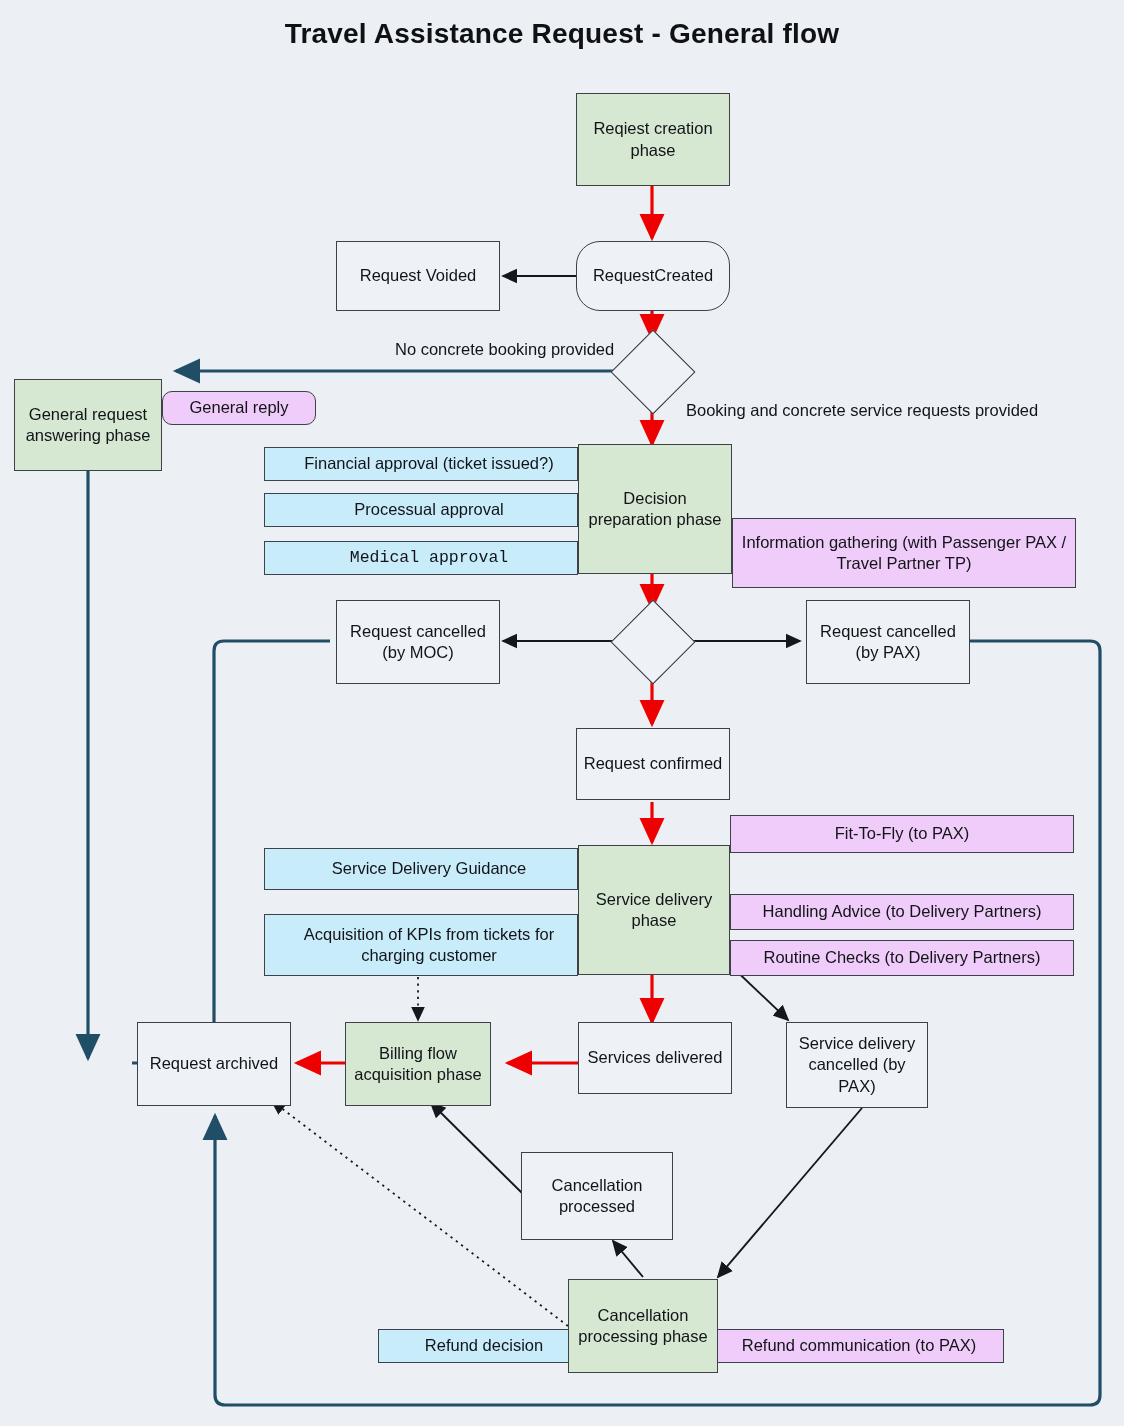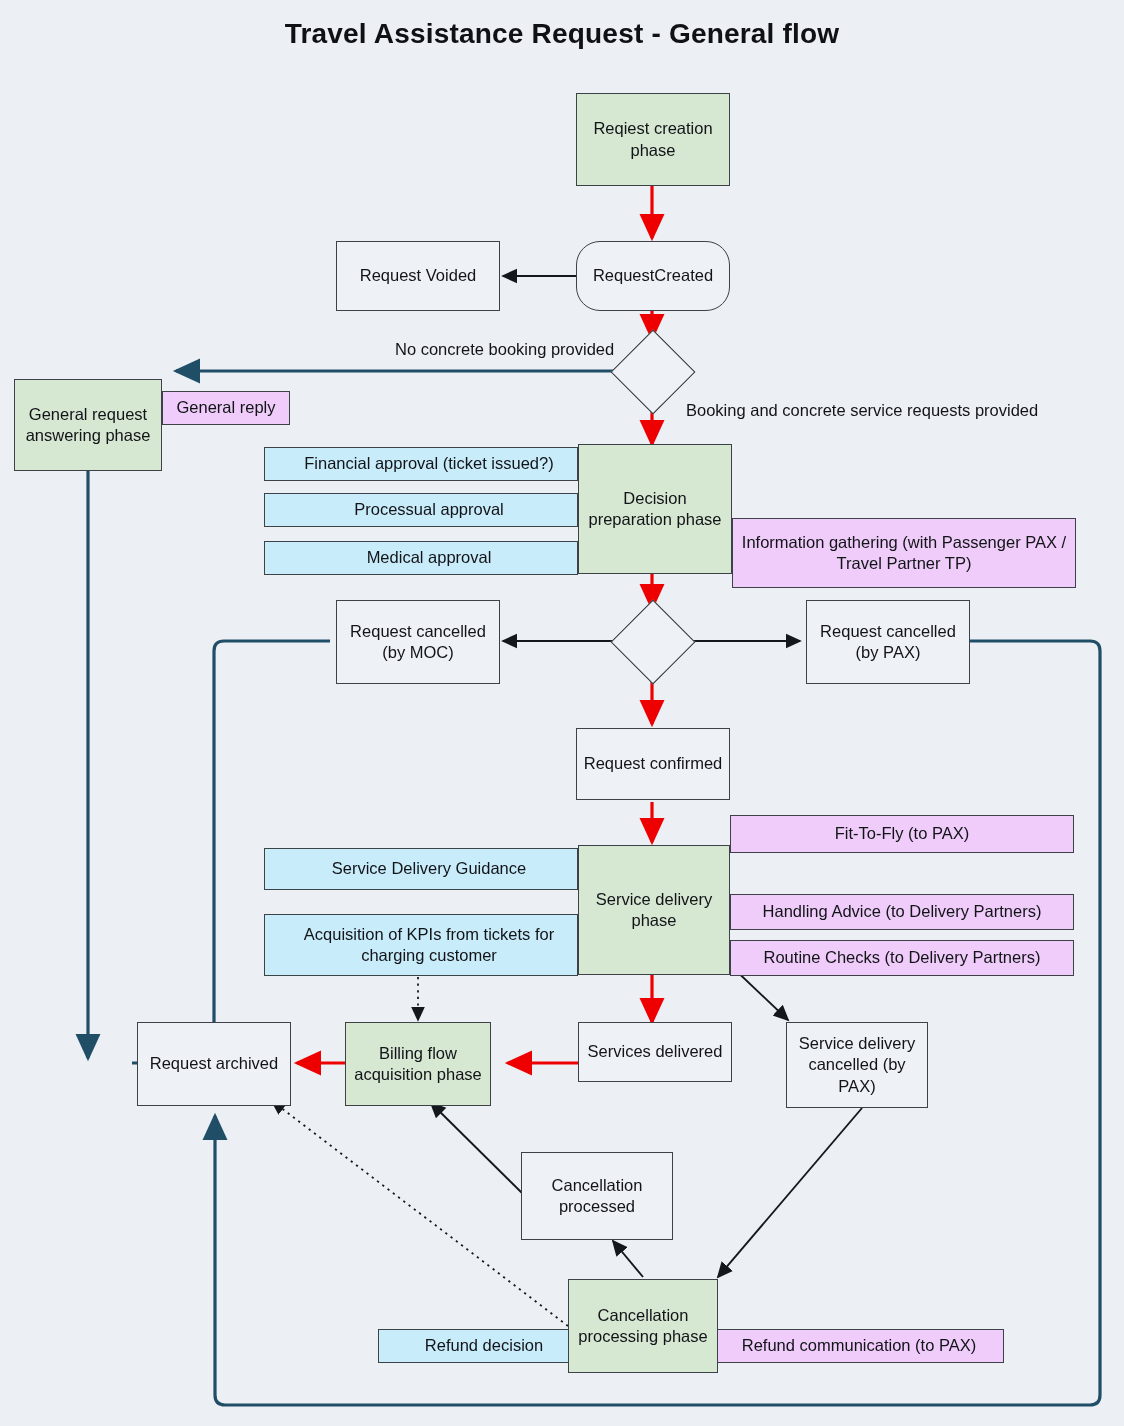--- a/index.html
+++ b/index.html
@@ -122,31 +122,31 @@
   <div class="diamond" style="left:623px;top:342px;width:58px;height:58px;"></div>
 
   <div class="edgelabel" style="left:377px;top:340px;">No concrete booking provided</div>
 
   <div class="edgelabel" style="left:668px;top:401px;">Booking and concrete service requests provided</div>
 
   <div class="node n-green" style="left:14px;top:334px;width:148px;height:92px;margin-top:45px;">
     <span>General request answering phase</span>
   </div>
 
-  <div class="node n-pink" style="left:162px;top:391px;width:128px;height:34px;">
+  <div class="node n-pink" style="left:162px;top:391px;width:154px;height:34px;border-radius:10px;">
     <span>General reply</span>
   </div>
 
   <div class="node n-blue" style="left:264px;top:447px;width:314px;height:34px;">
     <span>Financial approval (ticket issued?)</span>
   </div>
   <div class="node n-blue" style="left:264px;top:493px;width:314px;height:34px;">
     <span>Processual approval</span>
   </div>
-  <div class="node n-blue" style="left:264px;top:541px;width:314px;height:34px;">
+  <div class="node n-blue" style="left:264px;top:541px;width:314px;height:34px;font-family:Liberation Mono, monospace;">
     <span>Medical approval</span>
   </div>
 
   <div class="node n-green" style="left:578px;top:444px;width:154px;height:130px;">
     <span>Decision preparation phase</span>
   </div>
 
   <div class="node n-pink" style="left:732px;top:470px;width:344px;height:70px;margin-top:48px;">
     <span>Information gathering (with Passenger PAX / Travel Partner TP)</span>
   </div>
@@ -187,21 +187,21 @@
   </div>
 
   <div class="node n-plain" style="left:137px;top:1022px;width:154px;height:84px;">
     <span>Request archived</span>
   </div>
 
   <div class="node n-green" style="left:345px;top:1022px;width:146px;height:84px;">
     <span>Billing flow acquisition phase</span>
   </div>
 
-  <div class="node n-plain" style="left:578px;top:1022px;width:154px;height:60px;">
+  <div class="node n-plain" style="left:578px;top:1022px;width:154px;height:72px;">
     <span>Services delivered</span>
   </div>
 
   <div class="node n-plain" style="left:786px;top:1022px;width:142px;height:86px;">
     <span>Service delivery cancelled (by PAX)</span>
   </div>
 
   <div class="node n-plain" style="left:521px;top:1152px;width:152px;height:88px;">
     <span>Cancellation processed</span>
   </div>

